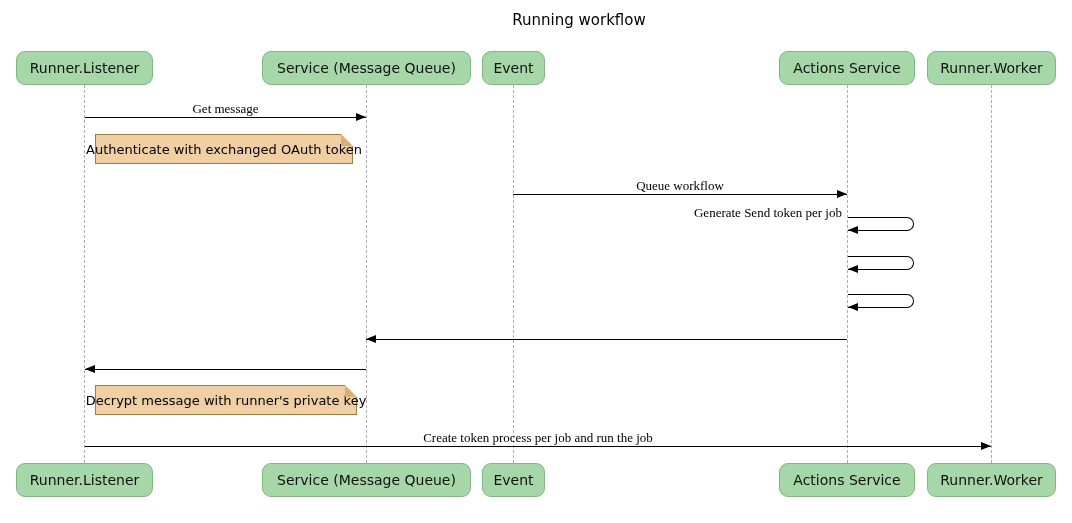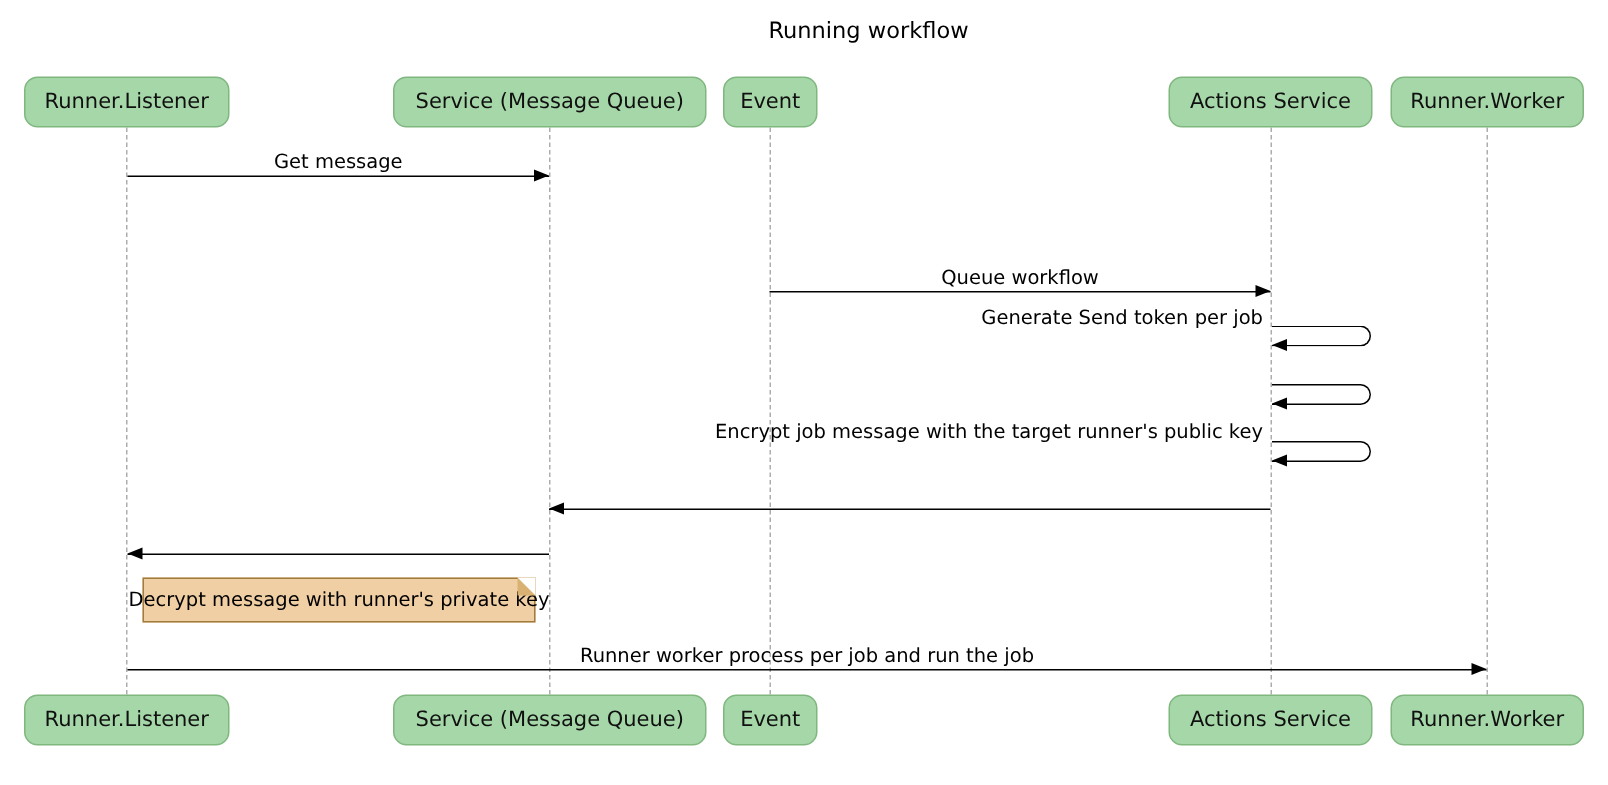--- a/index.html
+++ b/index.html
@@ -26,21 +26,21 @@
   .participant {
     position:absolute; height:34px;
     background:var(--participant-fill,#A6D7A8);
     border:1px solid var(--participant-border,#7FB77F);
     border-radius:9px;
     display:flex; align-items:center; justify-content:center;
     font-size:14px; color:#101010; white-space:nowrap;
   }
   .msg-label {
     position:absolute; font-size:13px; height:16px; line-height:16px;
-    text-align:center; color:#000; white-space:nowrap;
+    text-align:center; color:#000; white-space:nowrap;font-family:Liberation Serif, serif;
   }
   .msg-label.right { text-align:right; }
   .msg-line {
     position:absolute; height:0;
     border-top:1px solid var(--arrow,#000);
   }
   .arrow-right, .arrow-left {
     position:absolute; width:0; height:0;
     border-top:4.5px solid transparent;
     border-bottom:4.5px solid transparent;
@@ -81,45 +81,45 @@
   <div class="participant" style="left:16px;top:51px;width:137px">Runner.Listener</div>
   <div class="participant" style="left:262px;top:51px;width:209px">Service (Message Queue)</div>
   <div class="participant" style="left:482px;top:51px;width:63px">Event</div>
   <div class="participant" style="left:779px;top:51px;width:136px">Actions Service</div>
   <div class="participant" style="left:927px;top:51px;width:129px">Runner.Worker</div>
 
   <div class="msg-label" style="left:85px;top:101px;width:281px">Get message</div>
   <div class="msg-line" style="left:85px;top:117px;width:281px"></div>
   <div class="arrow-right" style="left:356px;top:113px"></div>
 
+  <div class="note" style="left:95px;top:134px;width:258px">Authenticate with exchanged OAuth token</div>
 
   <div class="msg-label" style="left:513px;top:178px;width:334px">Queue workflow</div>
   <div class="msg-line" style="left:513px;top:194px;width:334px"></div>
   <div class="arrow-right" style="left:837px;top:190px"></div>
 
   <div class="msg-label right" style="left:381px;top:205px;width:461px">Generate Send token per job</div>
   <div class="self-loop" style="left:848px;top:217px"></div>
   <div class="arrow-left" style="left:848px;top:226px"></div>
 
   <div class="self-loop" style="left:848px;top:256px"></div>
   <div class="arrow-left" style="left:848px;top:265px"></div>
 
-  <div class="msg-label right" style="left:381px;top:281px;width:461px">Encrypt job message with the target runner's public key</div>
   <div class="self-loop" style="left:848px;top:294px"></div>
   <div class="arrow-left" style="left:848px;top:303px"></div>
 
   <div class="msg-line" style="left:366px;top:339px;width:481px"></div>
   <div class="arrow-left" style="left:366px;top:335px"></div>
 
   <div class="msg-line" style="left:85px;top:369px;width:281px"></div>
   <div class="arrow-left" style="left:85px;top:365px"></div>
 
   <div class="note" style="left:95px;top:385px;width:262px">Decrypt message with runner's private key</div>
 
-  <div class="msg-label" style="left:85px;top:430px;width:906px">Runner worker process per job and run the job</div>
+  <div class="msg-label" style="left:85px;top:430px;width:906px">Create token process per job and run the job</div>
   <div class="msg-line" style="left:85px;top:446px;width:906px"></div>
   <div class="arrow-right" style="left:981px;top:442px"></div>
 
   <div class="participant" style="left:16px;top:463px;width:137px">Runner.Listener</div>
   <div class="participant" style="left:262px;top:463px;width:209px">Service (Message Queue)</div>
   <div class="participant" style="left:482px;top:463px;width:63px">Event</div>
   <div class="participant" style="left:779px;top:463px;width:136px">Actions Service</div>
   <div class="participant" style="left:927px;top:463px;width:129px">Runner.Worker</div>
 
 </div>

